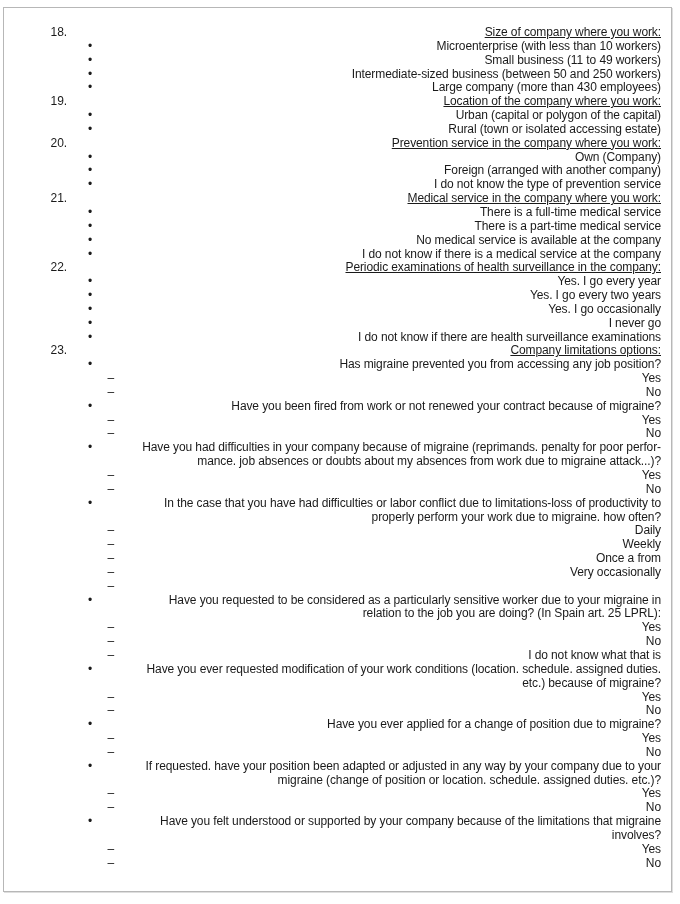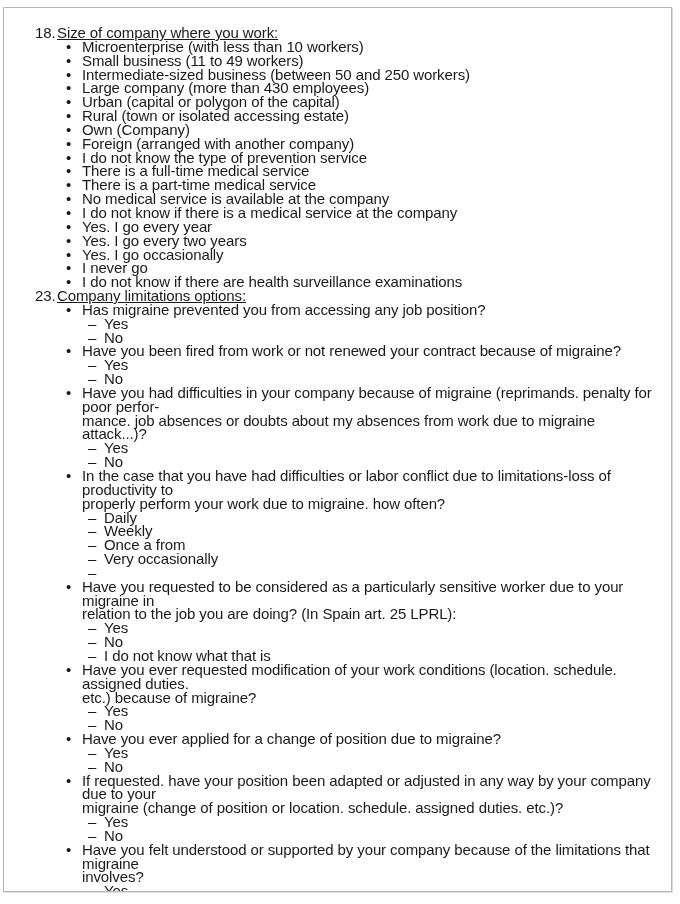--- a/index.html
+++ b/index.html
@@ -9,26 +9,27 @@
   }
   .page {
     position: absolute;
     left: 3px; top: 7px;
     width: 669px; height: 885px;
     box-sizing: border-box;
     background: #ffffff;
     border: 1px solid #b7b7b7;
     box-shadow: 1px 1px 0 #dedede;
     font-family: "Liberation Sans", sans-serif;
-    font-size: 15px;
+    font-size: 12px;
     line-height: 13.85px;
     letter-spacing: -0.1px;
     color: #1a1a1a;
-    padding: 18px 10px 0 31px;
+    padding: 18px 10px 0 41px;
     overflow: hidden;
+    text-align: right;
   }
   .row { display: flex; align-items: flex-start; }
   .q-num { flex: none; width: 22px; }
   .q-text { flex: 1; white-space: pre-line; text-decoration: underline; }
   .marker-bullet { flex: none; width: 16px; margin-left: 31px; }
   .marker-dash { flex: none; width: 16px; margin-left: 53px; }
   .opt-text, .sub-text { flex: 1; white-space: pre-line; }
 </style>
 </head>
 <body>
@@ -49,54 +50,70 @@
       </div>
       <div class="row">
         <span class="marker-bullet">•</span>
         <span class="opt-text">Intermediate-sized business (between 50 and 250 workers)</span>
       </div>
       <div class="row">
         <span class="marker-bullet">•</span>
         <span class="opt-text">Large company (more than 430 employees)</span>
       </div>
       <div class="row">
+        <span class="q-num">19.</span>
+        <span class="q-text">Location of the company where you work:</span>
+      </div>
+      <div class="row">
         <span class="marker-bullet">•</span>
         <span class="opt-text">Urban (capital or polygon of the capital)</span>
       </div>
       <div class="row">
         <span class="marker-bullet">•</span>
         <span class="opt-text">Rural (town or isolated accessing estate)</span>
       </div>
       <div class="row">
+        <span class="q-num">20.</span>
+        <span class="q-text">Prevention service in the company where you work:</span>
+      </div>
+      <div class="row">
         <span class="marker-bullet">•</span>
         <span class="opt-text">Own (Company)</span>
       </div>
       <div class="row">
         <span class="marker-bullet">•</span>
         <span class="opt-text">Foreign (arranged with another company)</span>
       </div>
       <div class="row">
         <span class="marker-bullet">•</span>
         <span class="opt-text">I do not know the type of prevention service</span>
       </div>
       <div class="row">
+        <span class="q-num">21.</span>
+        <span class="q-text">Medical service in the company where you work:</span>
+      </div>
+      <div class="row">
         <span class="marker-bullet">•</span>
         <span class="opt-text">There is a full-time medical service</span>
       </div>
       <div class="row">
         <span class="marker-bullet">•</span>
         <span class="opt-text">There is a part-time medical service</span>
       </div>
       <div class="row">
         <span class="marker-bullet">•</span>
         <span class="opt-text">No medical service is available at the company</span>
       </div>
       <div class="row">
         <span class="marker-bullet">•</span>
         <span class="opt-text">I do not know if there is a medical service at the company</span>
+      </div>
+      <div class="row">
+        <span class="q-num">22.</span>
+        <span class="q-text">Periodic examinations of health surveillance in the company:</span>
       </div>
       <div class="row">
         <span class="marker-bullet">•</span>
         <span class="opt-text">Yes. I go every year</span>
       </div>
       <div class="row">
         <span class="marker-bullet">•</span>
         <span class="opt-text">Yes. I go every two years</span>
       </div>
       <div class="row">

